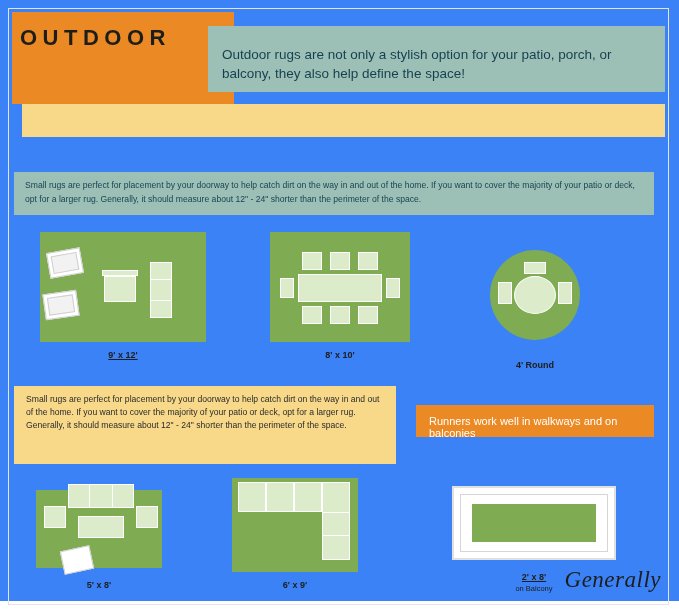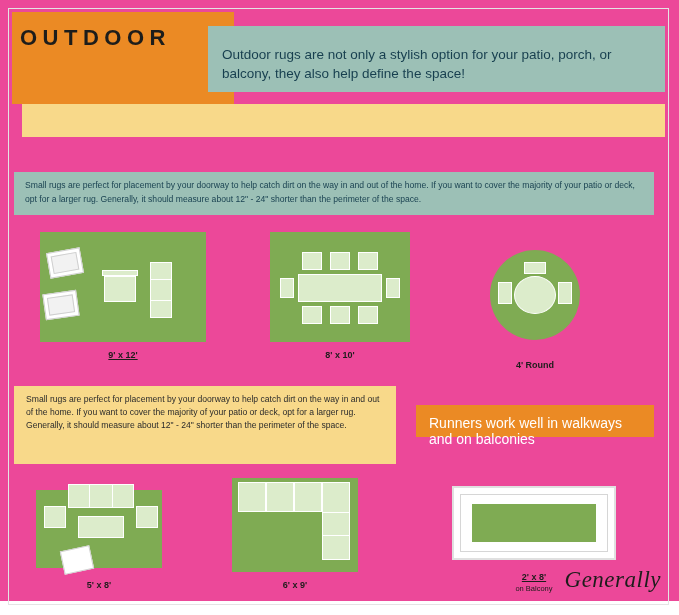--- a/index.html
+++ b/index.html
@@ -12,21 +12,21 @@
     height: 615px;
     font-family: "Liberation Sans", sans-serif;
     position: relative;
     overflow: hidden;
   }
   #page {
     position: absolute;
     left: 0; top: 0;
     width: 679px;
     height: 601px;
-    background: #ec4899;
+    background: #3b82f6;
   }
   .border-frame {
     position: absolute;
     left: 8px; top: 8px;
     width: 661px;
     height: 597px;
     border: 1px solid #e4e4e4;
     box-sizing: border-box;
   }
 
@@ -121,21 +121,21 @@
     position: absolute;
     left: 416px; top: 405px;
     width: 238px;
     height: 32px;
     background: #eb8a24;
   }
   .orange-band-2-text {
     position: absolute;
     left: 429px; top: 415px;
     width: 218px;
-    font-size: 14px;
+    font-size: 11px;
     color: #ffffff;
   }
 
   
   .rug {
     position: absolute;
     background: #7fab53;
   }
   .furn {
     position: absolute;

